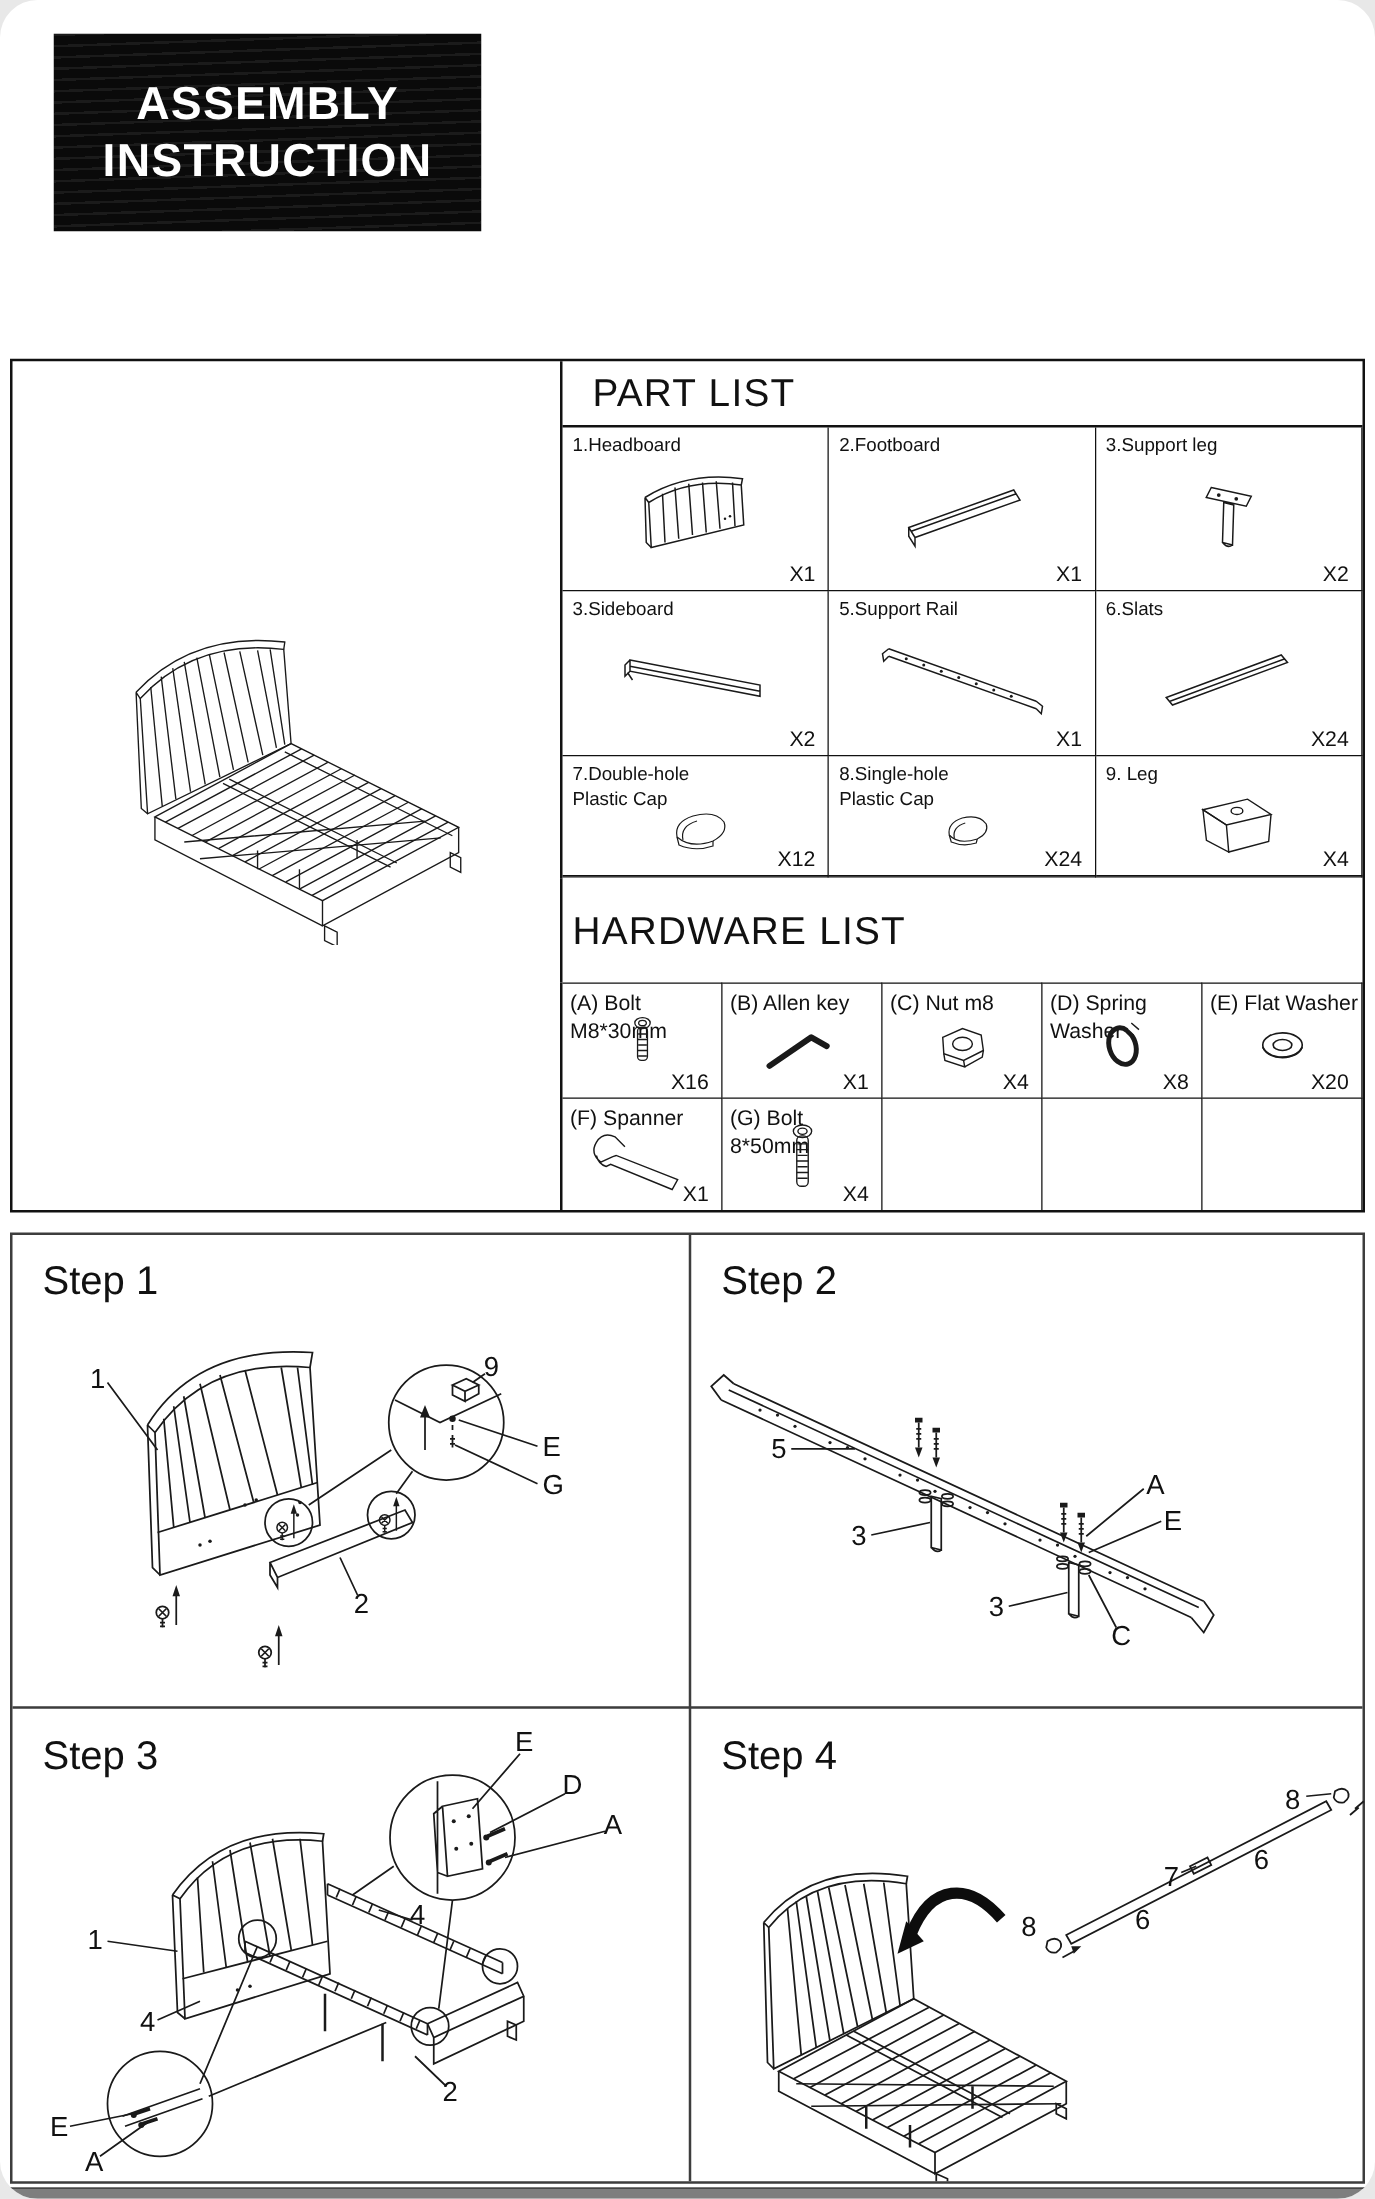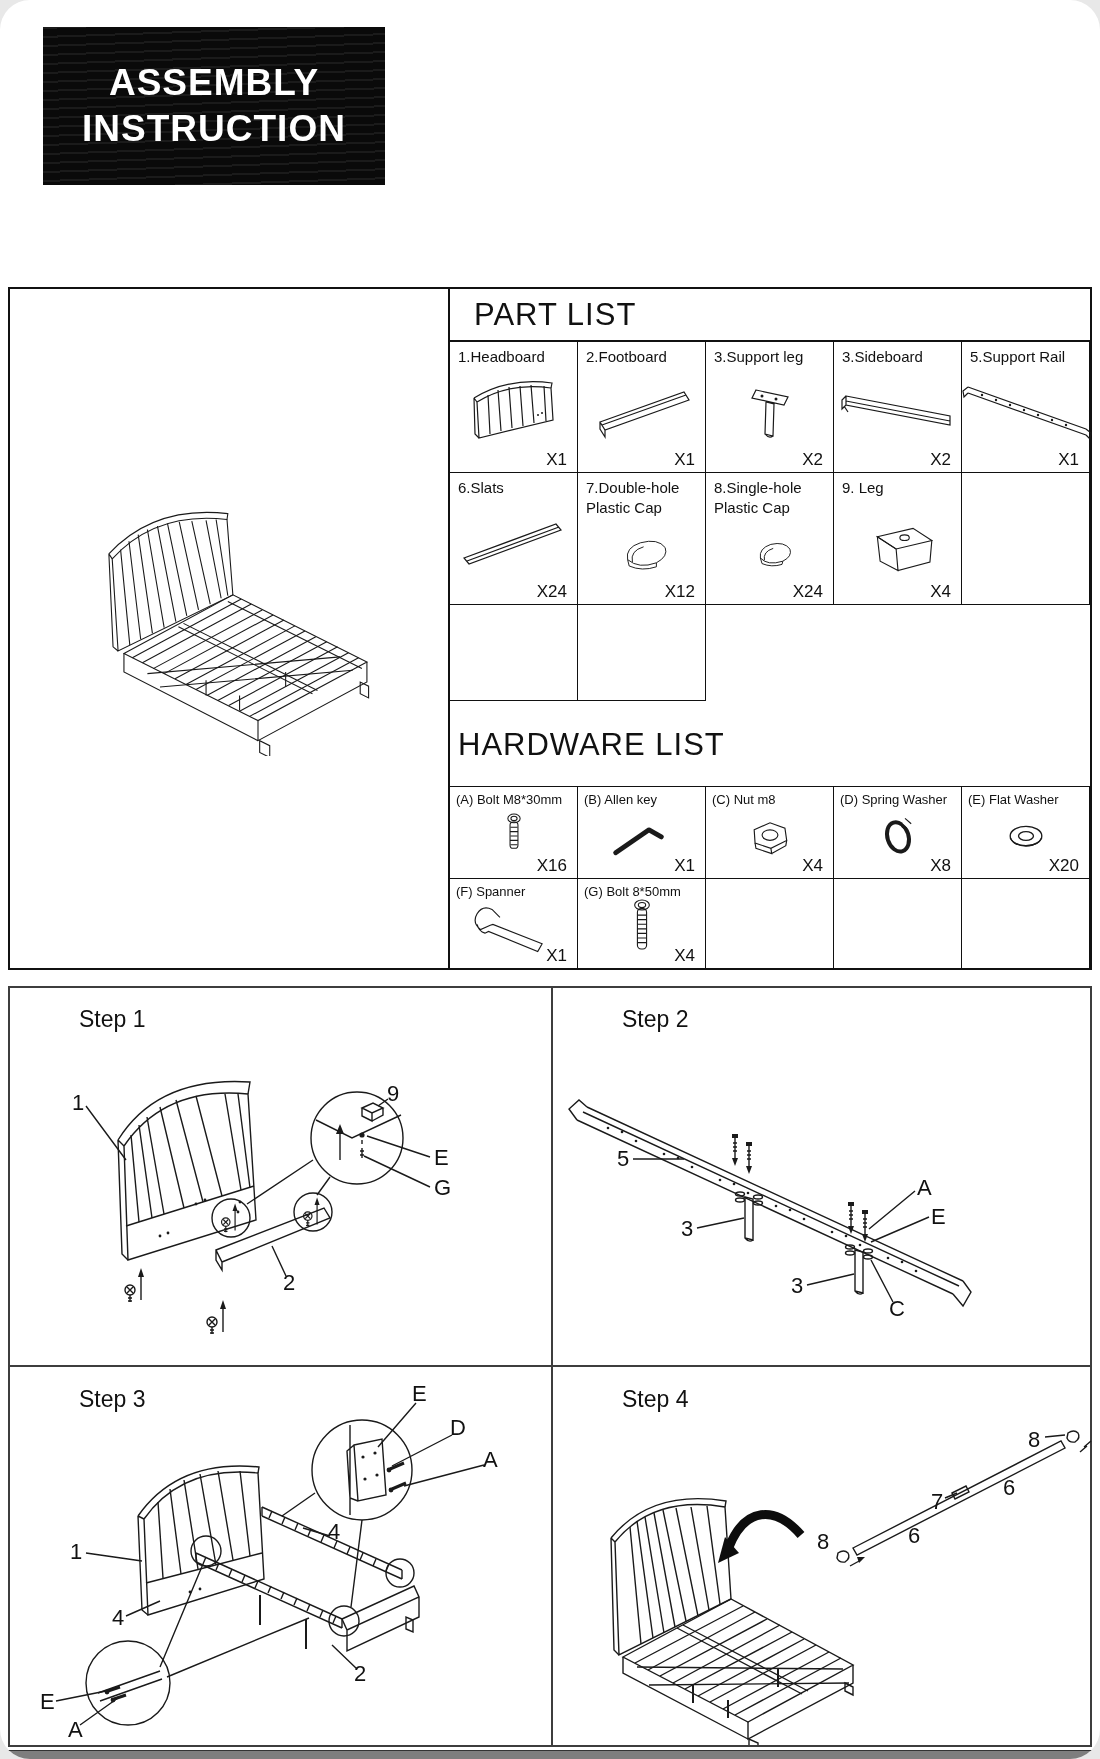--- a/index.html
+++ b/index.html
@@ -15,36 +15,36 @@
             display:flex;align-items:center;justify-content:center;}
   #titlebox .t{font-size:49px;letter-spacing:2px;}
   #warnbox{left:5px;top:198px;width:1090px;height:64px;border:2px solid #111;box-sizing:border-box;
            display:flex;align-items:center;justify-content:center;}
   #warnbox .w{font-size:26px;}
   
   #mainbox{left:8px;top:287px;width:1084px;height:683px;border:2px solid #111;box-sizing:border-box;}
   #part-table{left:438px;top:0;width:642px;height:414px;border-left:2px solid #111;box-sizing:border-box;}
   #pl-title{height:51px;border-bottom:2px solid #111;display:flex;align-items:center;padding-left:24px;
             font-size:31px;letter-spacing:1px;}
-  #part-grid{display:grid;grid-template-columns:repeat(5,1fr);grid-template-rows:131px 132px 96px;}
+  #part-grid{display:grid;grid-template-columns:repeat(3,1fr);grid-template-rows:131px 132px 96px;}
   .pcell{position:relative;border-right:1.5px solid #111;border-bottom:1.5px solid #111;box-sizing:border-box;}
   .cell-name{position:absolute;top:5px;left:8px;font-size:15px;line-height:1.3;white-space:pre-line;}
   .cell-qty{position:absolute;bottom:2px;right:10px;font-size:17px;}
   .pic{position:absolute;left:50%;top:54%;transform:translate(-50%,-50%);}
   #hw-title{left:438px;top:414px;width:642px;height:83px;border-left:2px solid #111;box-sizing:border-box;
             display:flex;align-items:center;padding-left:8px;font-size:31px;letter-spacing:1px;}
   #hw-grid{left:438px;top:497px;width:642px;height:182px;border-left:2px solid #111;box-sizing:border-box;
            display:grid;grid-template-columns:repeat(5,1fr);grid-template-rows:92px 90px;}
   .hcell{position:relative;border-right:1.5px solid #111;border-top:1.5px solid #111;box-sizing:border-box;}
-  .hcell .cell-name{font-size:13px;left:6px;}
+  .hcell .cell-name{font-size:17px;left:6px;}
   
   #stepsbox{left:8px;top:986px;width:1084px;height:761px;border:2px solid #3d3d3d;box-sizing:border-box;}
   #vdiv{left:541px;top:0;width:2px;height:757px;background:#3d3d3d;}
   #hdiv{left:0;top:377px;width:1080px;height:2px;background:#3d3d3d;}
-  .step-title{position:absolute;font-size:23px;margin-left:45px;}
+  .step-title{position:absolute;font-size:32px;}
   .step-svg{position:absolute;}
   svg text{font-family:"Liberation Sans","DejaVu Sans",sans-serif;font-size:22px;fill:#111;stroke:none;}
   #footerbar{left:0;top:1750px;width:1100px;height:9px;background:#7e7e7e;border-top:1px solid #333;}
 </style>
 </head>
 <body>
 
 <svg width="0" height="0" style="position:absolute" aria-hidden="true">
   <defs>
     <symbol id="sg" viewBox="0 0 26 40">

